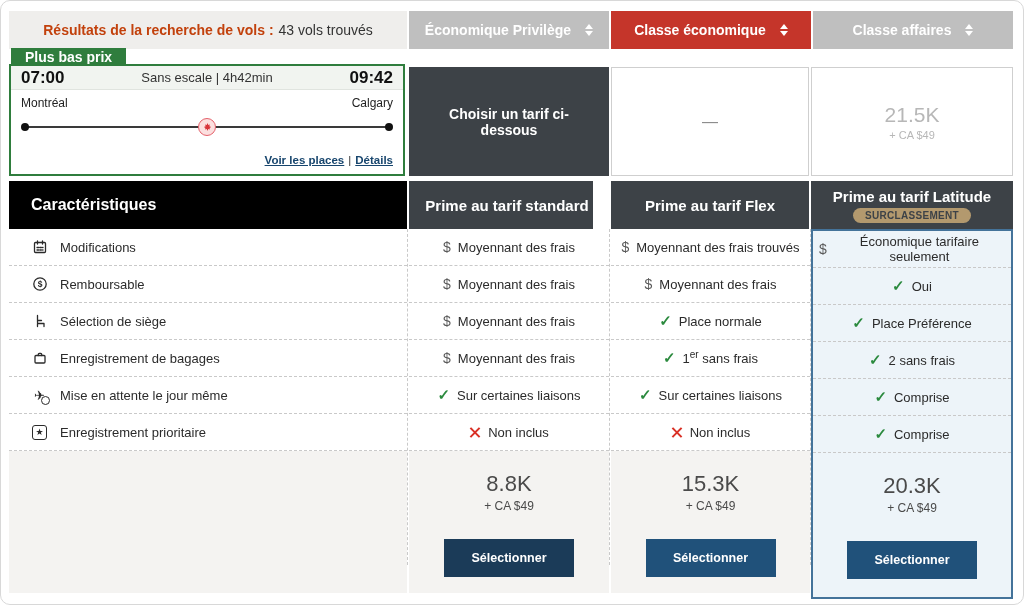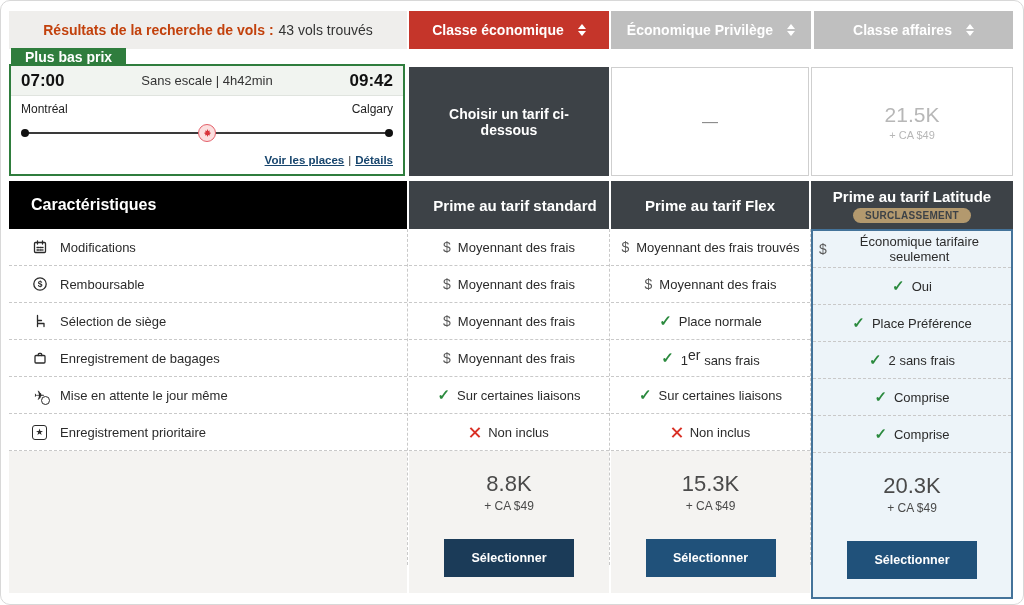--- a/index.html
+++ b/index.html
@@ -34,21 +34,21 @@
   .lowest-badge {
     position:absolute; left:10px; top:47px; height:17px; padding:1px 14px;
     background:#2f7d3d; color:#fff; font-size:14px; font-weight:bold;
     display:flex; align-items:center;
   }
   .flight-card {
     position:absolute; left:8px; top:63px; width:396px; height:112px;
     background:#fff; border:2px solid #2f7d3d;
   }
   .fc-strip {
-    height:30px; background:#f1f4f0; display:flex; align-items:center;
+    height:24px; background:#f1f4f0; display:flex; align-items:center;
     justify-content:space-between; padding:0 10px; border-bottom:1px solid #e0e4df;
   }
   .fc-time { font-size:17px; font-weight:bold; color:#111; }
   .fc-mid  { font-size:13px; color:#333; }
   .fc-route { position:relative; padding:6px 10px 0 10px; }
   .fc-cities { display:flex; justify-content:space-between; font-size:12px; color:#222; margin-bottom:8px; }
   .fc-linewrap { position:relative; height:18px; }
   .fc-line { position:absolute; left:2px; right:2px; top:8px; height:2px; background:#3a3a3a; }
   .fc-dot { position:absolute; top:5px; width:8px; height:8px; border-radius:50%; background:#111; }
   .fc-dot.l { left:0; } .fc-dot.r { right:0; }
@@ -73,21 +73,21 @@
   }
   .preview-eco  { left:610px; width:198px; color:#8a8a8a; font-size:16px; }
   .preview-biz  { left:810px; width:202px; }
   .preview-biz .pts { font-size:21px; color:#b7b7b7; }
   .preview-biz .fee { font-size:11px; color:#b7b7b7; margin-top:2px; }
 
   
   .th { position:absolute; top:180px; height:48px; color:#fff; display:flex; align-items:center; justify-content:center; }
   .th-feat { left:8px; width:398px; background:#000; justify-content:flex-start; padding-left:22px; font-size:16px; font-weight:bold; }
   .th-col  { background:#3d4247; font-size:15px; font-weight:bold; text-align:center; flex-direction:column; gap:3px; }
-  .th-std  { left:408px; width:200px;padding-left:12px; }
+  .th-std  { left:408px; width:184px;padding-left:12px; }
   .th-flex { left:610px; width:198px; }
   .th-lat  { left:810px; width:202px; }
   .upg-badge {
     background:#b3996e; color:#3d4247; font-size:10px; font-weight:bold;
     padding:2px 12px; border-radius:9px; letter-spacing:.3px;
   }
 
   
   .col { position:absolute; top:228px; height:336px; background:#fff; border-right:1px dashed #c9c9c9; }
   .col-feat { left:8px;  width:399px; }
@@ -114,21 +114,21 @@
   
   .vi { display:inline-flex; align-items:center; justify-content:center; flex:0 0 auto; }
   .ic-dollar::before { content:"$"; color:#5a5a5a; font-size:14px; }
   .ic-check::before  { content:"\2713"; color:#2b8a3e; font-size:15px; font-weight:bold; }
   .ic-x { position:relative; width:12px; height:12px; }
   .ic-x::before, .ic-x::after {
     content:""; position:absolute; left:5px; top:0; width:2px; height:13px; background:#d93025;
   }
   .ic-x::before { transform:rotate(45deg); }
   .ic-x::after  { transform:rotate(-45deg); }
-  sup.er { font-size:14px; vertical-align:super; }
+  sup.er { font-size:10px; vertical-align:super; }
 
   
   .fic { width:17px; height:17px; flex:0 0 auto; display:inline-flex; align-items:center; justify-content:center; }
   .fic svg { width:16px; height:16px; stroke:#2b2b2b; fill:none; stroke-width:1.3; stroke-linecap:round; stroke-linejoin:round; }
   .ic-standby { position:relative; font-size:13px; color:#2b2b2b; }
   .ic-standby::after {
     content:""; position:absolute; right:-2px; bottom:-1px; width:7px; height:7px;
     border:1.3px solid #2b2b2b; border-radius:50%; background:#fff;
   }
   .ic-priority { width:15px; height:15px; border:1.4px solid #2b2b2b; border-radius:3px; font-size:9px; display:flex; align-items:center; justify-content:center; color:#2b2b2b; }
@@ -136,29 +136,29 @@
 </head>
 <body>
 
 <div class="page">
 
   <div class="topbar">
     <div class="results-bar">
       <b>Résultats de la recherche de vols :</b>
       <span class="count">43 vols trouvés</span>
     </div>
-    <div class="tab red">
-      <span>Classe économique</span>
+    <div class="tab gray">
+      <span>Économique Privilège</span>
       <span class="caret">
           <i class="up"></i>
           <i class="dn"></i>
         </span>
     </div>
-    <div class="tab gray">
-      <span>Économique Privilège</span>
+    <div class="tab red">
+      <span>Classe économique</span>
       <span class="caret">
           <i class="up"></i>
           <i class="dn"></i>
         </span>
     </div>
     <div class="tab gray">
       <span>Classe affaires</span>
       <span class="caret">
           <i class="up"></i>
           <i class="dn"></i>

